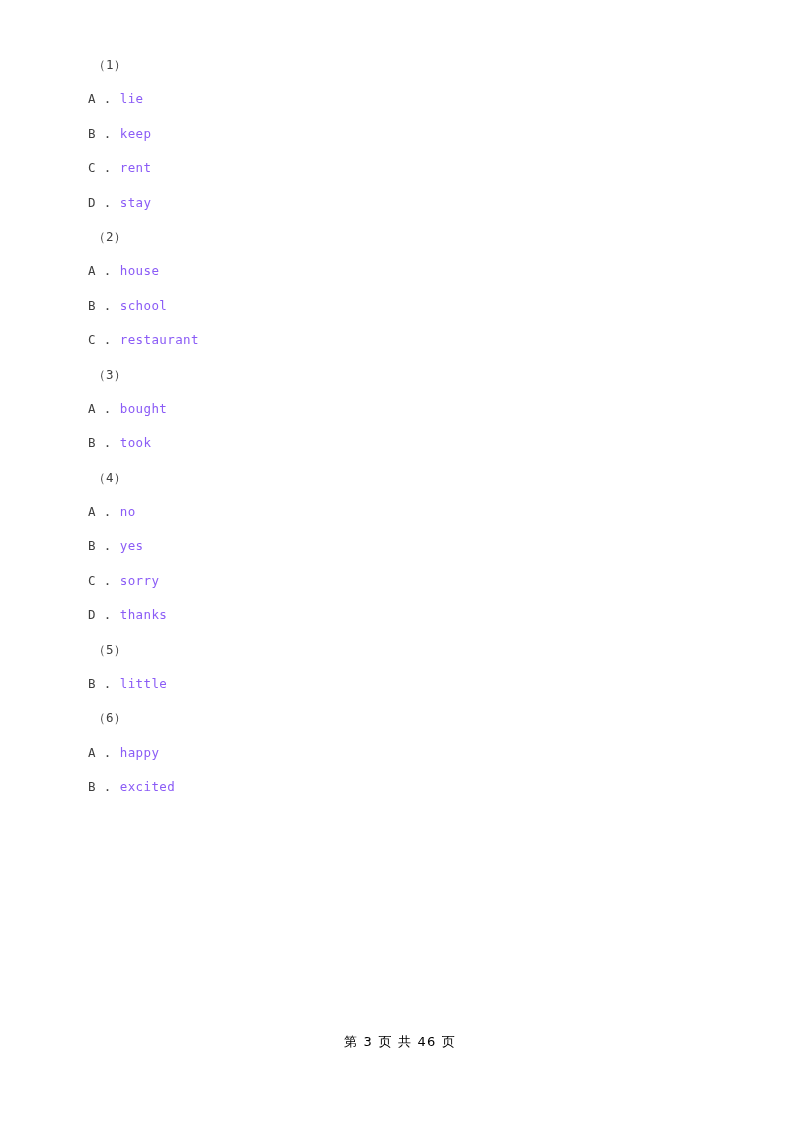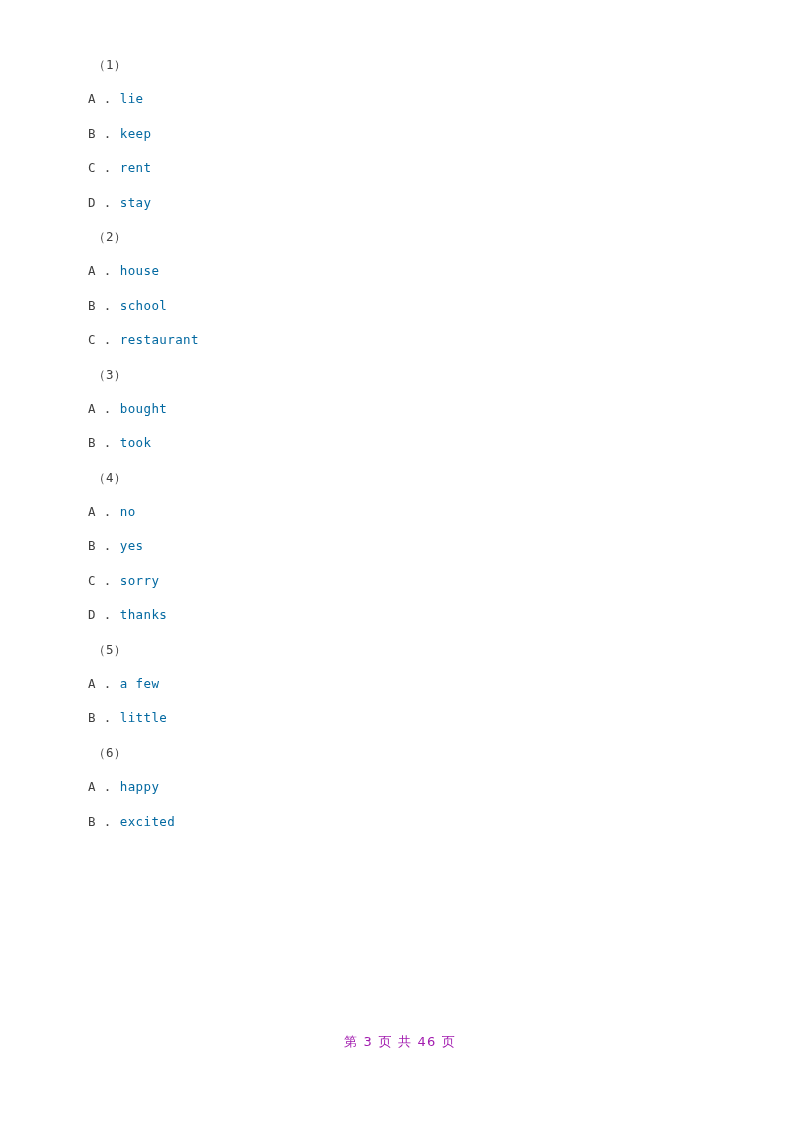--- a/index.html
+++ b/index.html
@@ -59,32 +59,32 @@
 
   .opt-letter {
     color: #3f3f3f;
   }
 
   .opt-dot {
     color: #3f3f3f;
   }
 
   .opt-text {
-    color: #0369a1;
+    color: #8b5cf6;
   }
 
   #footer {
     position: absolute;
     left: 0;
     top: 1033px;
     width: 800px;
     text-align: center;
     font-family: "DejaVu Sans", "Liberation Sans", sans-serif;
     font-size: 13px;
-    color: #a21caf;
+    color: #000000;
     letter-spacing: 1.2px;
     white-space: pre;
   }
 </style>
 </head>
 <body>
 
 <div id="page">
 
   <div id="content">
@@ -113,21 +113,20 @@
     <div class="q-group">
       <div class="q-number">（4）</div>
       <div class="q-option"><span class="opt-letter">A</span><span class="opt-dot"> . </span><span class="opt-text">no</span></div>
       <div class="q-option"><span class="opt-letter">B</span><span class="opt-dot"> . </span><span class="opt-text">yes</span></div>
       <div class="q-option"><span class="opt-letter">C</span><span class="opt-dot"> . </span><span class="opt-text">sorry</span></div>
       <div class="q-option"><span class="opt-letter">D</span><span class="opt-dot"> . </span><span class="opt-text">thanks</span></div>
     </div>
 
     <div class="q-group">
       <div class="q-number">（5）</div>
-      <div class="q-option"><span class="opt-letter">A</span><span class="opt-dot"> . </span><span class="opt-text">a few</span></div>
       <div class="q-option"><span class="opt-letter">B</span><span class="opt-dot"> . </span><span class="opt-text">little</span></div>
     </div>
 
     <div class="q-group">
       <div class="q-number">（6）</div>
       <div class="q-option"><span class="opt-letter">A</span><span class="opt-dot"> . </span><span class="opt-text">happy</span></div>
       <div class="q-option"><span class="opt-letter">B</span><span class="opt-dot"> . </span><span class="opt-text">excited</span></div>
     </div>
 
   </div>

